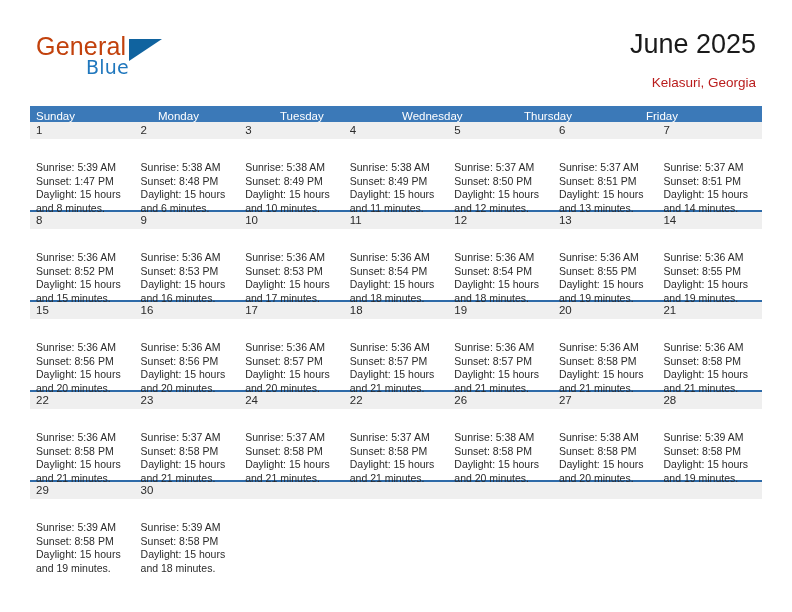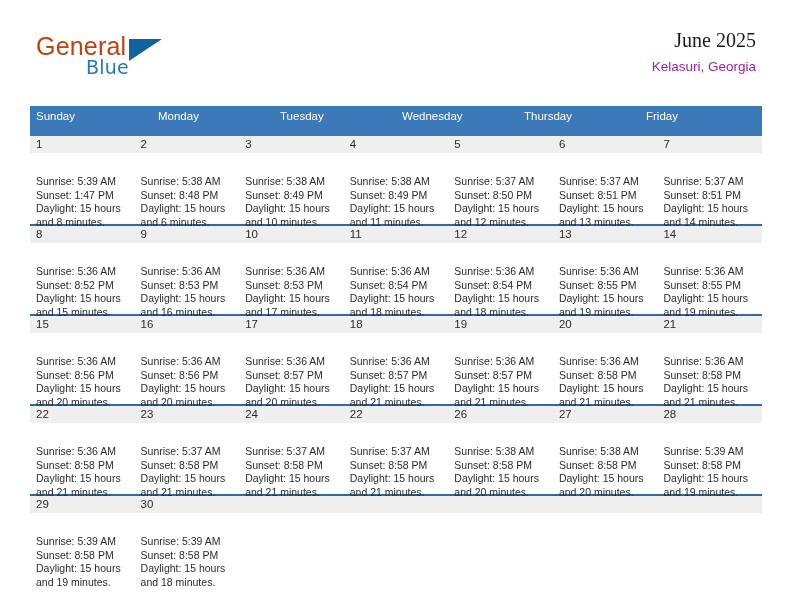--- a/index.html
+++ b/index.html
@@ -66,48 +66,47 @@
     border-bottom: 22px solid transparent;
   }
 
   .title-block {
     position: absolute;
     right: 36px;
     top: 28px;
     text-align: right;
   }
   .cal-title {
-    font-size: 20px;
+    font-size: 27px;
     color: #1a1a1a;
     line-height: 1.2;
     font-weight: normal;
     margin: 0;
     white-space: nowrap;
-    font-family: Liberation Serif, serif;
   }
   .cal-subtitle {
-    margin: 7px 0 0 0;
+    margin: 15px 0 0 0;
     font-size: 13.5px;
-    color: #a21caf;
+    color: #b91c1c;
     line-height: 1.2;
     white-space: nowrap;
   }
 
   
   .calendar {
     position: absolute;
     left: 30px;
     top: 106px;
     width: 732px;
   }
   .weekday-row {
     display: flex;
     width: 100%;
     background: #3b79b8;
-    height: 30px;
+    height: 16px;
   }
   .weekday {
     flex: 1 1 0;
     min-width: 0;
     color: #ffffff;
     font-size: 11.5px;
     line-height: 20px;
     padding-left: 6px;
     box-sizing: border-box;
     white-space: nowrap;

